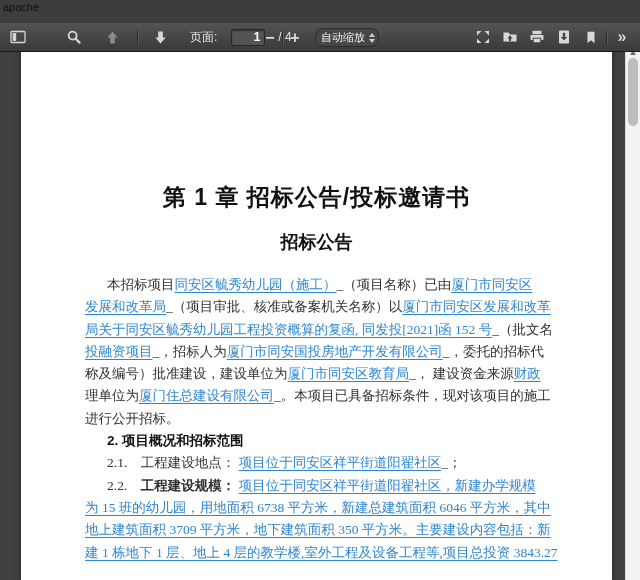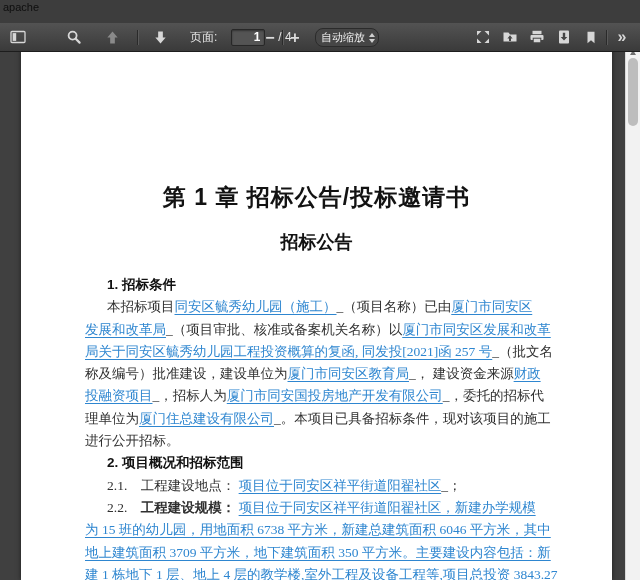--- a/index.html
+++ b/index.html
@@ -157,26 +157,25 @@
       <span>»</span>
     </div>
   </div>
 </div>
 
 <div class="viewer">
   <div class="page">
     <div class="doc-title">第 1 章 招标公告/投标邀请书</div>
     <div class="doc-subtitle">招标公告</div>
     <div class="doc-body">
-        <div class="doc-line indent bold"><span>1. 招标条件</span></div>
         <div class="doc-line indent"><span>本招标项目</span><span class="lnk">同安区毓秀幼儿园（施工）</span><span>_（项目名称）已由</span><span class="lnk">厦门市同安区</span></div>
         <div class="doc-line"><span class="lnk">发展和改革局</span><span>_（项目审批、核准或备案机关名称）以</span><span class="lnk">厦门市同安区发展和改革</span></div>
-        <div class="doc-line"><span class="lnk">局关于同安区毓秀幼儿园工程投资概算的复函, 同发投[2021]函 257 号</span><span>_（批文名</span></div>
+        <div class="doc-line"><span class="lnk">局关于同安区毓秀幼儿园工程投资概算的复函, 同发投[2021]函 152 号</span><span>_（批文名</span></div>
+        <div class="doc-line"><span class="lnk">投融资项目</span><span>_，招标人为</span><span class="lnk">厦门市同安国投房地产开发有限公司</span><span>_，委托的招标代</span></div>
         <div class="doc-line"><span>称及编号）批准建设，建设单位为</span><span class="lnk">厦门市同安区教育局</span><span>_， 建设资金来源</span><span class="lnk">财政</span></div>
-        <div class="doc-line"><span class="lnk">投融资项目</span><span>_，招标人为</span><span class="lnk">厦门市同安国投房地产开发有限公司</span><span>_，委托的招标代</span></div>
         <div class="doc-line"><span>理单位为</span><span class="lnk">厦门住总建设有限公司</span><span>_。本项目已具备招标条件，现对该项目的施工</span></div>
         <div class="doc-line"><span>进行公开招标。</span></div>
         <div class="doc-line indent bold"><span>2. 项目概况和招标范围</span></div>
         <div class="doc-line indent"><span>2.1.    工程建设地点： </span><span class="lnk">项目位于同安区祥平街道阳翟社区</span><span>_；</span></div>
         <div class="doc-line indent"><span>2.2.    </span><span style="font-weight: bold;">工程建设规模：</span><span> </span><span class="lnk">项目位于同安区祥平街道阳翟社区，新建办学规模</span></div>
         <div class="doc-line"><span class="lnk">为 15 班的幼儿园，用地面积 6738 平方米，新建总建筑面积 6046 平方米，其中</span></div>
         <div class="doc-line"><span class="lnk">地上建筑面积 3709 平方米，地下建筑面积 350 平方米。主要建设内容包括：新</span></div>
         <div class="doc-line"><span class="lnk">建 1 栋地下 1 层、地上 4 层的教学楼,室外工程及设备工程等,项目总投资 3843.27</span></div>
       </div>
   </div>

